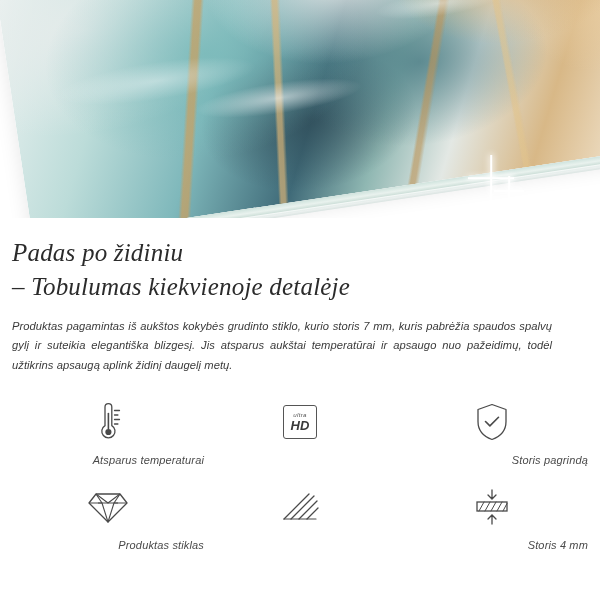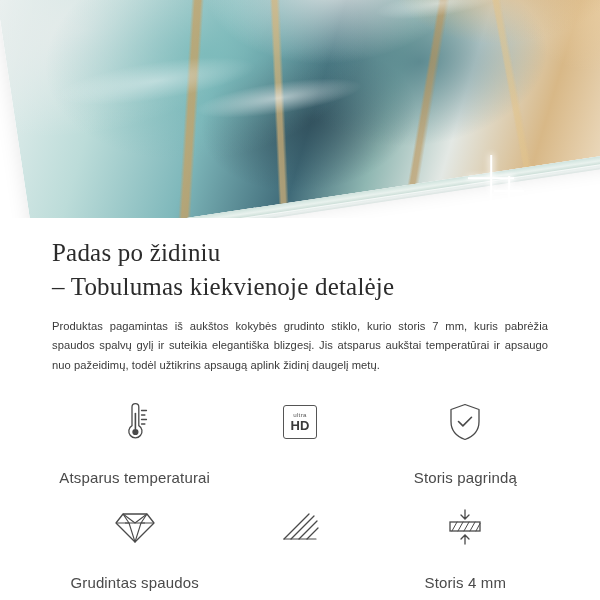--- a/index.html
+++ b/index.html
@@ -83,21 +83,21 @@
     left:50%; top:50%; transform: translate(-50%,-50%);
     box-shadow: 0 0 6px 1px rgba(255,255,255,.9);
   }
   .sparkle:before { width: 46px; height: 1.6px; }
   .sparkle:after { width: 1.6px; height: 46px; }
   .sp1 { left: 468px; top: 155px; }
   .sp2 { left: 494px; top: 176px; width:30px; height:30px; }
   .sp2:before { width:30px; } .sp2:after { height:30px; }
 
   
-  .content { padding: 0 52px; }
+  .content { padding: 0 12px; font-style: italic; }
   .headline {
     margin: 0;
     padding-top: 18px;
     font-family: "Liberation Serif", serif;
     font-size: 25px;
     font-weight: 400;
     color: #2b2b2b;
     line-height: 1.34;
     letter-spacing: .2px;
   }
@@ -112,29 +112,29 @@
     text-align: justify;
   }
 
   
   .features {
     margin-top: 24px;
     display: grid;
     grid-template-columns: repeat(3, 1fr);
     row-gap: 18px;
   }
-  .feature { text-align: center; }
+  .feature { text-align: right; }
   .feature-icon {
     height: 46px;
     display: flex; align-items: center; justify-content: center;
     color: #444;
   }
   .feature-label {
-    margin-top: 24px;
-    font-size: 15px;
+    margin-top: 9px;
+    font-size: 11px;
     color: #4a4a4a;
     letter-spacing: .15px;
   }
   .hd-box {
     width: 34px; height: 34px;
     border: 1.4px solid #555;
     border-radius: 3px;
     display:flex; flex-direction:column; align-items:center; justify-content:center;
     line-height: 1;
   }
@@ -205,21 +205,21 @@
         <div class="feature-icon">
           <svg width="42" height="38" viewBox="0 0 42 38" fill="none" stroke="#4a4a4a" stroke-width="1.3" stroke-linejoin="round">
             <path d="M9 6h24l7 9-19 19L2 15z"></path>
             <path d="M2 15h38" stroke-width="1.1"></path>
             <path d="M9 6l6 9-4 0" stroke-width="1.1"></path>
             <path d="M33 6l-6 9 4 0" stroke-width="1.1"></path>
             <path d="M15 15l6 19 6-19" stroke-width="1.1"></path>
             <path d="M9 6l12 9 12-9" stroke-width="1.1"></path>
           </svg>
         </div>
-        <div class="feature-label">Grudintas spaudos</div>
+        <div class="feature-label">Produktas stiklas</div>
       </div>
 
       <div class="feature">
         <div class="feature-icon">
           <svg width="40" height="34" viewBox="0 0 40 34" fill="none" stroke="#4a4a4a" stroke-width="1.3" stroke-linecap="round">
             <path d="M4 29 L29 4"></path>
             <path d="M11 29 L34 6"></path>
             <path d="M19 29 L37 11"></path>
             <path d="M27 29 L38 18"></path>
             <path d="M4 29 L36 29" stroke-width="1.1"></path>

